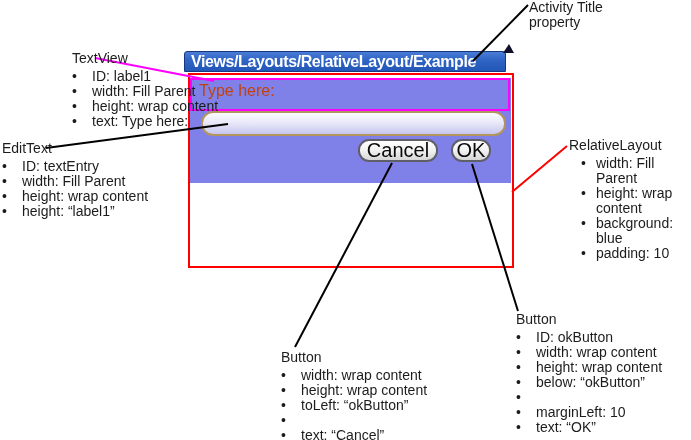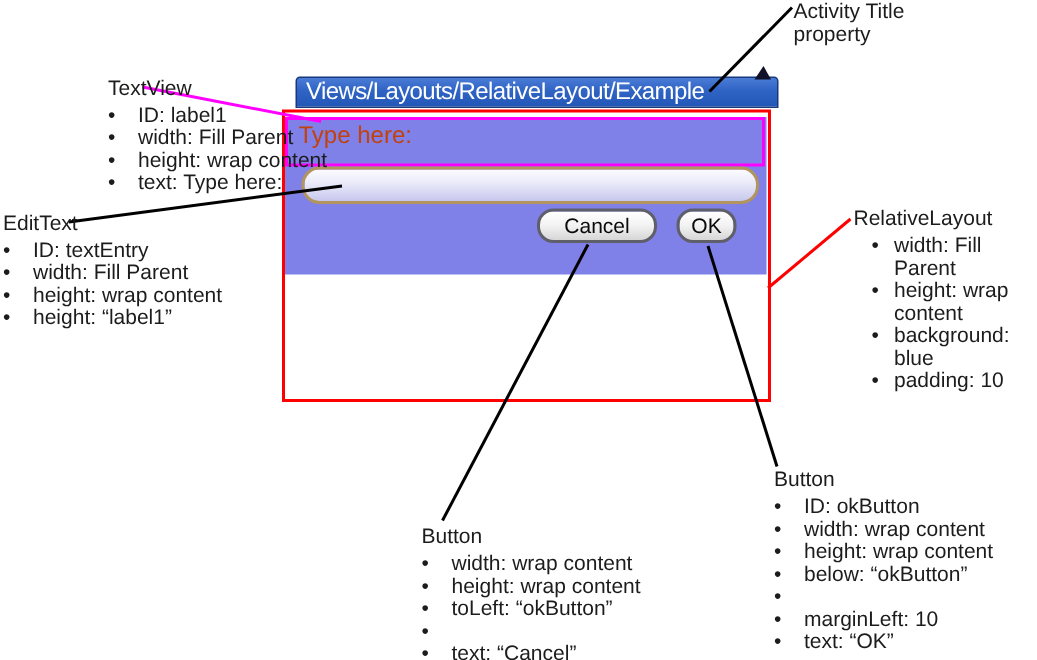--- a/index.html
+++ b/index.html
@@ -2,24 +2,24 @@
 <html><head>
 <meta charset="utf-8">
 <style>
   html,body{margin:0;padding:0;background:#ffffff;}
   #canvas{
     position:relative;width:691px;height:440px;background:#ffffff;overflow:hidden;
     font-family:"Liberation Sans", sans-serif;color:#1c1c1c;
   }
   
   .titlebar{
-    position:absolute;left:197px;top:51px;width:322px;height:21px;
+    position:absolute;left:184px;top:51px;width:322px;height:21px;
     background:linear-gradient(#4a7cd6 0%, #2f63c4 45%, #2257b8 100%);
     border:1px solid #16387e;border-radius:3px 3px 0 0;box-sizing:border-box;
-    color:#ffffff;font-weight:normal;font-size:16px;line-height:19px;
+    color:#ffffff;font-weight:bold;font-size:16px;line-height:19px;
     padding-left:6px;letter-spacing:-0.4px;white-space:nowrap;
   }
   .red-frame{
     position:absolute;left:188px;top:73px;width:326px;height:195px;
     border:2px solid #ff0000;background:#ffffff;box-sizing:border-box;
   }
   .purple-panel{
     position:absolute;left:190px;top:78px;width:321px;height:105px;
     background:#8081e8;
   }
@@ -32,21 +32,21 @@
   }
   .edittext{
     position:absolute;left:201px;top:111px;width:305px;height:25px;
     border:2px solid #b2945e;border-radius:12px;box-sizing:border-box;
     background:linear-gradient(#fbfbff 0%, #e9e9f9 45%, #c7c7ee 100%);
   }
   .btn{
     position:absolute;top:139px;height:23px;box-sizing:border-box;
     border:2px solid #5f5f6a;border-radius:11px;
     background:linear-gradient(#ffffff 0%, #f2f2f2 50%, #d6d6d6 100%);
-    font-size:14px;line-height:19px;color:#0a0a0a;text-align:center;
+    font-size:20px;line-height:19px;color:#0a0a0a;text-align:center;
     cursor:pointer;padding:0;font-family:"Liberation Sans", sans-serif;
   }
   .btn-cancel{left:358px;width:80px;}
   .btn-ok{left:451px;width:40px;}
   
   .lines{position:absolute;left:0;top:0;width:691px;height:440px;pointer-events:none;z-index:5;}
   
   .ann{position:absolute;z-index:6;font-size:14px;line-height:15px;color:#1c1c1c;}
   .ann-title{line-height:13px;margin:0 0 4px 0;}
   .ann-list{list-style:none;margin:0;padding:0;}

